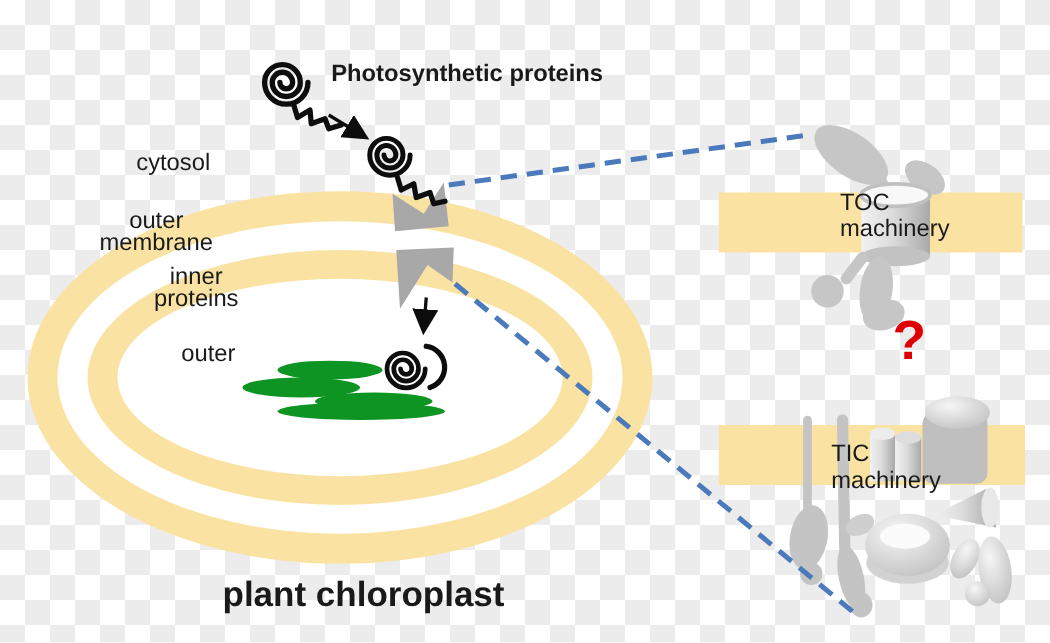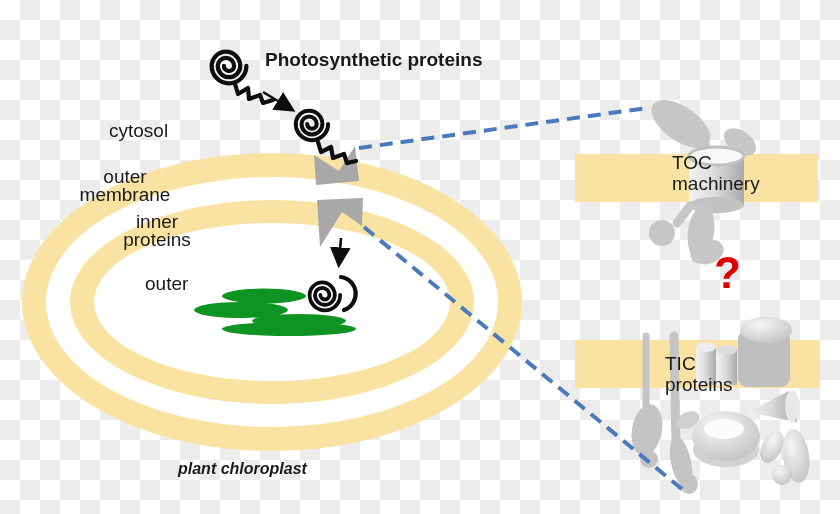--- a/index.html
+++ b/index.html
@@ -17,21 +17,21 @@
   .lbl{
     position:absolute;color:#1a1a1a;font-size:19px;line-height:1.05;
     white-space:pre-line;
   }
   .lbl.center{text-align:center;}
   .lbl-photo{left:265px;top:50px;font-weight:bold;}
   .lbl-cytosol{left:109px;top:121px;text-align:center;}
   .lbl-outer{left:60px;top:168px;width:130px;line-height:18px;}
   .lbl-inner{left:92px;top:213px;width:130px;line-height:18px;}
   .lbl-stroma{left:145px;top:274px;}
-  .lbl-chloro{left:178px;top:461px;font-size:16px;font-weight:bold;font-style:italic;}
+  .lbl-chloro{left:178px;top:461px;font-size:28px;font-weight:bold;}
   .lbl-toc{left:672px;top:152px;line-height:21px;}
   .lbl-tic{left:665px;top:353px;line-height:21px;}
   .lbl-q{
     left:714px;top:250px;color:#df0000;font-size:44px;font-weight:bold;
     line-height:46px;
   }
 </style>
 </head>
 <body>
 
@@ -137,16 +137,16 @@
   <div class="lbl lbl-cytosol">cytosol</div>
   <div class="lbl lbl-outer center">outer
 membrane</div>
   <div class="lbl lbl-inner center">inner
 proteins</div>
   <div class="lbl lbl-stroma">outer</div>
   <div class="lbl lbl-chloro">plant chloroplast</div>
   <div class="lbl lbl-toc">TOC
 machinery</div>
   <div class="lbl lbl-tic">TIC
-proteins</div>
+machinery</div>
   <div class="lbl lbl-q">?</div>
 
 </div>
 
 </body></html>

